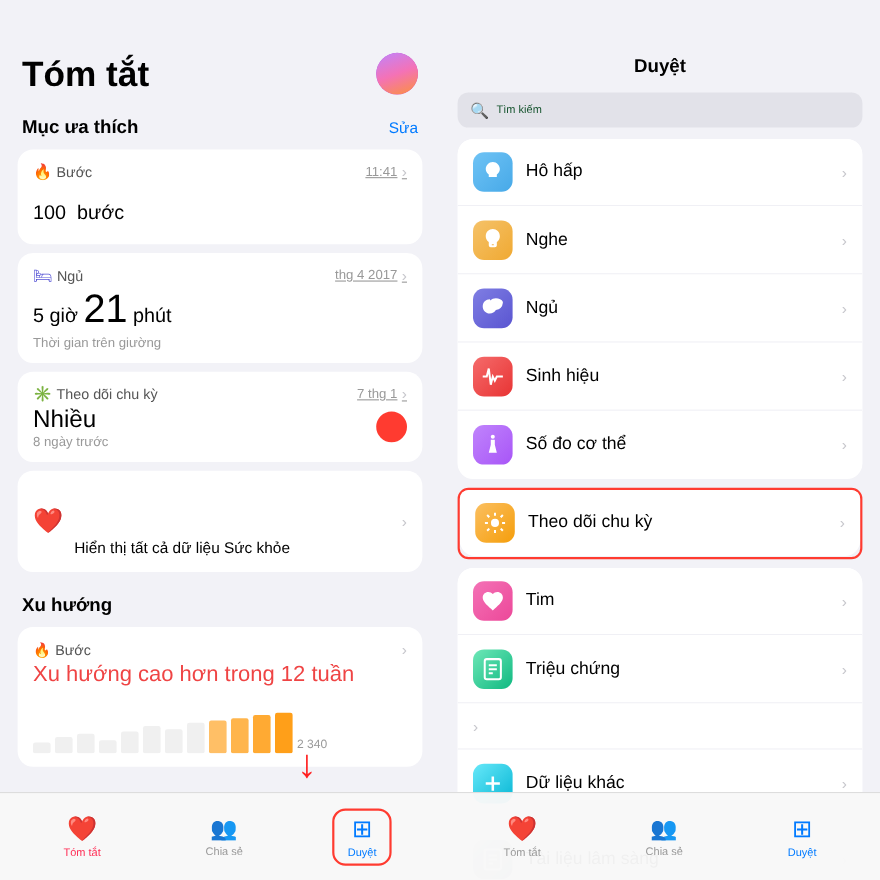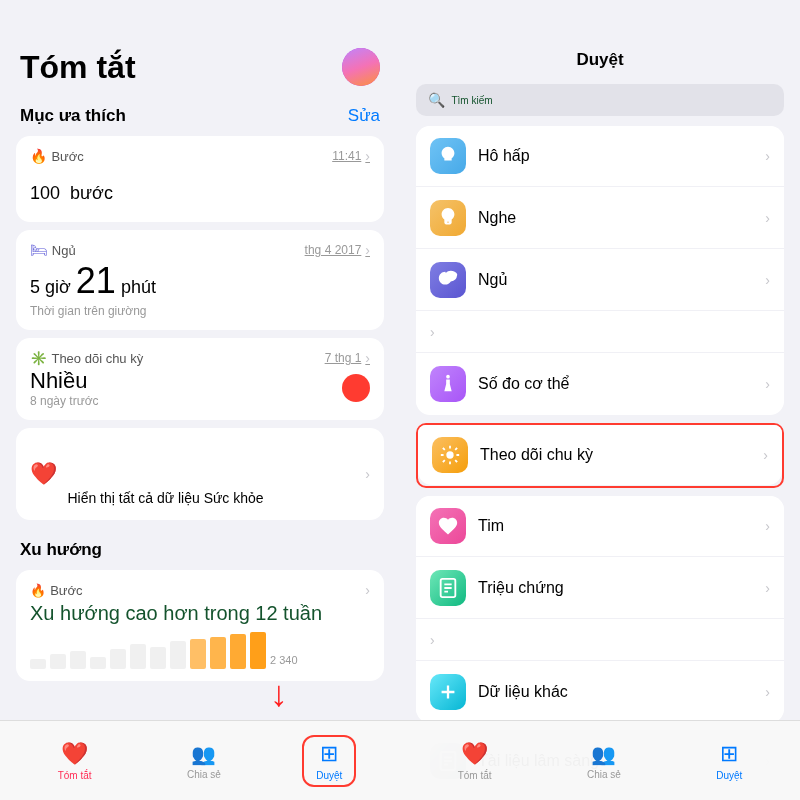--- a/index.html
+++ b/index.html
@@ -67,21 +67,21 @@
       padding: 12px 20px 6px 20px;
     }
 
     .section-title {
       font-size: 17px;
       font-weight: 600;
       color: #000;
     }
 
     .section-action {
-      font-size: 17px;
+      font-size: 14px;
       color: #007aff;
     }
 
     .card {
       background: #fff;
       border-radius: 14px;
       margin: 4px 16px 8px 16px;
       padding: 12px 14px;
     }
 
@@ -187,22 +187,22 @@
       align-items: center;
       font-size: 13px;
       color: #555;
       gap: 4px;
       margin-bottom: 4px;
     }
 
     .trend-title {
       font-size: 20px;
       font-weight: 500;
-      color: #14532d;
-      margin-bottom: 4px;
+      color: #ef4444;
+      margin-bottom: 20px;
     }
 
     .trend-bar-area {
       height: 40px;
       display: flex;
       align-items: center;
       gap: 2px;
       overflow: hidden;
     }
 
@@ -554,20 +554,28 @@
           <div class="list-icon-box ic-sleep">
             <svg width="22" height="22" viewBox="0 0 24 24" fill="white">
                 <path d="M9 3C5.13 3 2 6.13 2 10s3.13 7 7 7c2.56 0 4.8-1.37 6.06-3.42A8.003 8.003 0 0022 6.5c0-.34-.02-.67-.06-1C21.13 3.38 18.06 2 15 2c-2.13 0-4.01.87-5.38 2.26A6.966 6.966 0 009 3z"></path>
               </svg>
           </div>
           <span class="list-item-text">Ngủ</span>
         </div>
         <span class="list-chevron">›</span>
       </div>
       <div class="list-item">
+        <div class="list-item-left">
+          <div class="list-icon-box ic-vital">
+            <svg width="22" height="22" viewBox="0 0 24 24" fill="white">
+                <polyline points="2,12 6,12 8,4 10,20 12,12 14,16 16,12 22,12" stroke="white" stroke-width="2" fill="none"></polyline>
+              </svg>
+          </div>
+          <span class="list-item-text">Sinh hiệu</span>
+        </div>
         <span class="list-chevron">›</span>
       </div>
       <div class="list-item" style="border-bottom:none">
         <div class="list-item-left">
           <div class="list-icon-box ic-body">
             <svg width="22" height="22" viewBox="0 0 24 24" fill="white">
                 <circle cx="12" cy="4" r="2"></circle>
                 <path d="M10 7v5l-2 8h8l-2-8V7h-4z"></path>
               </svg>
           </div>

